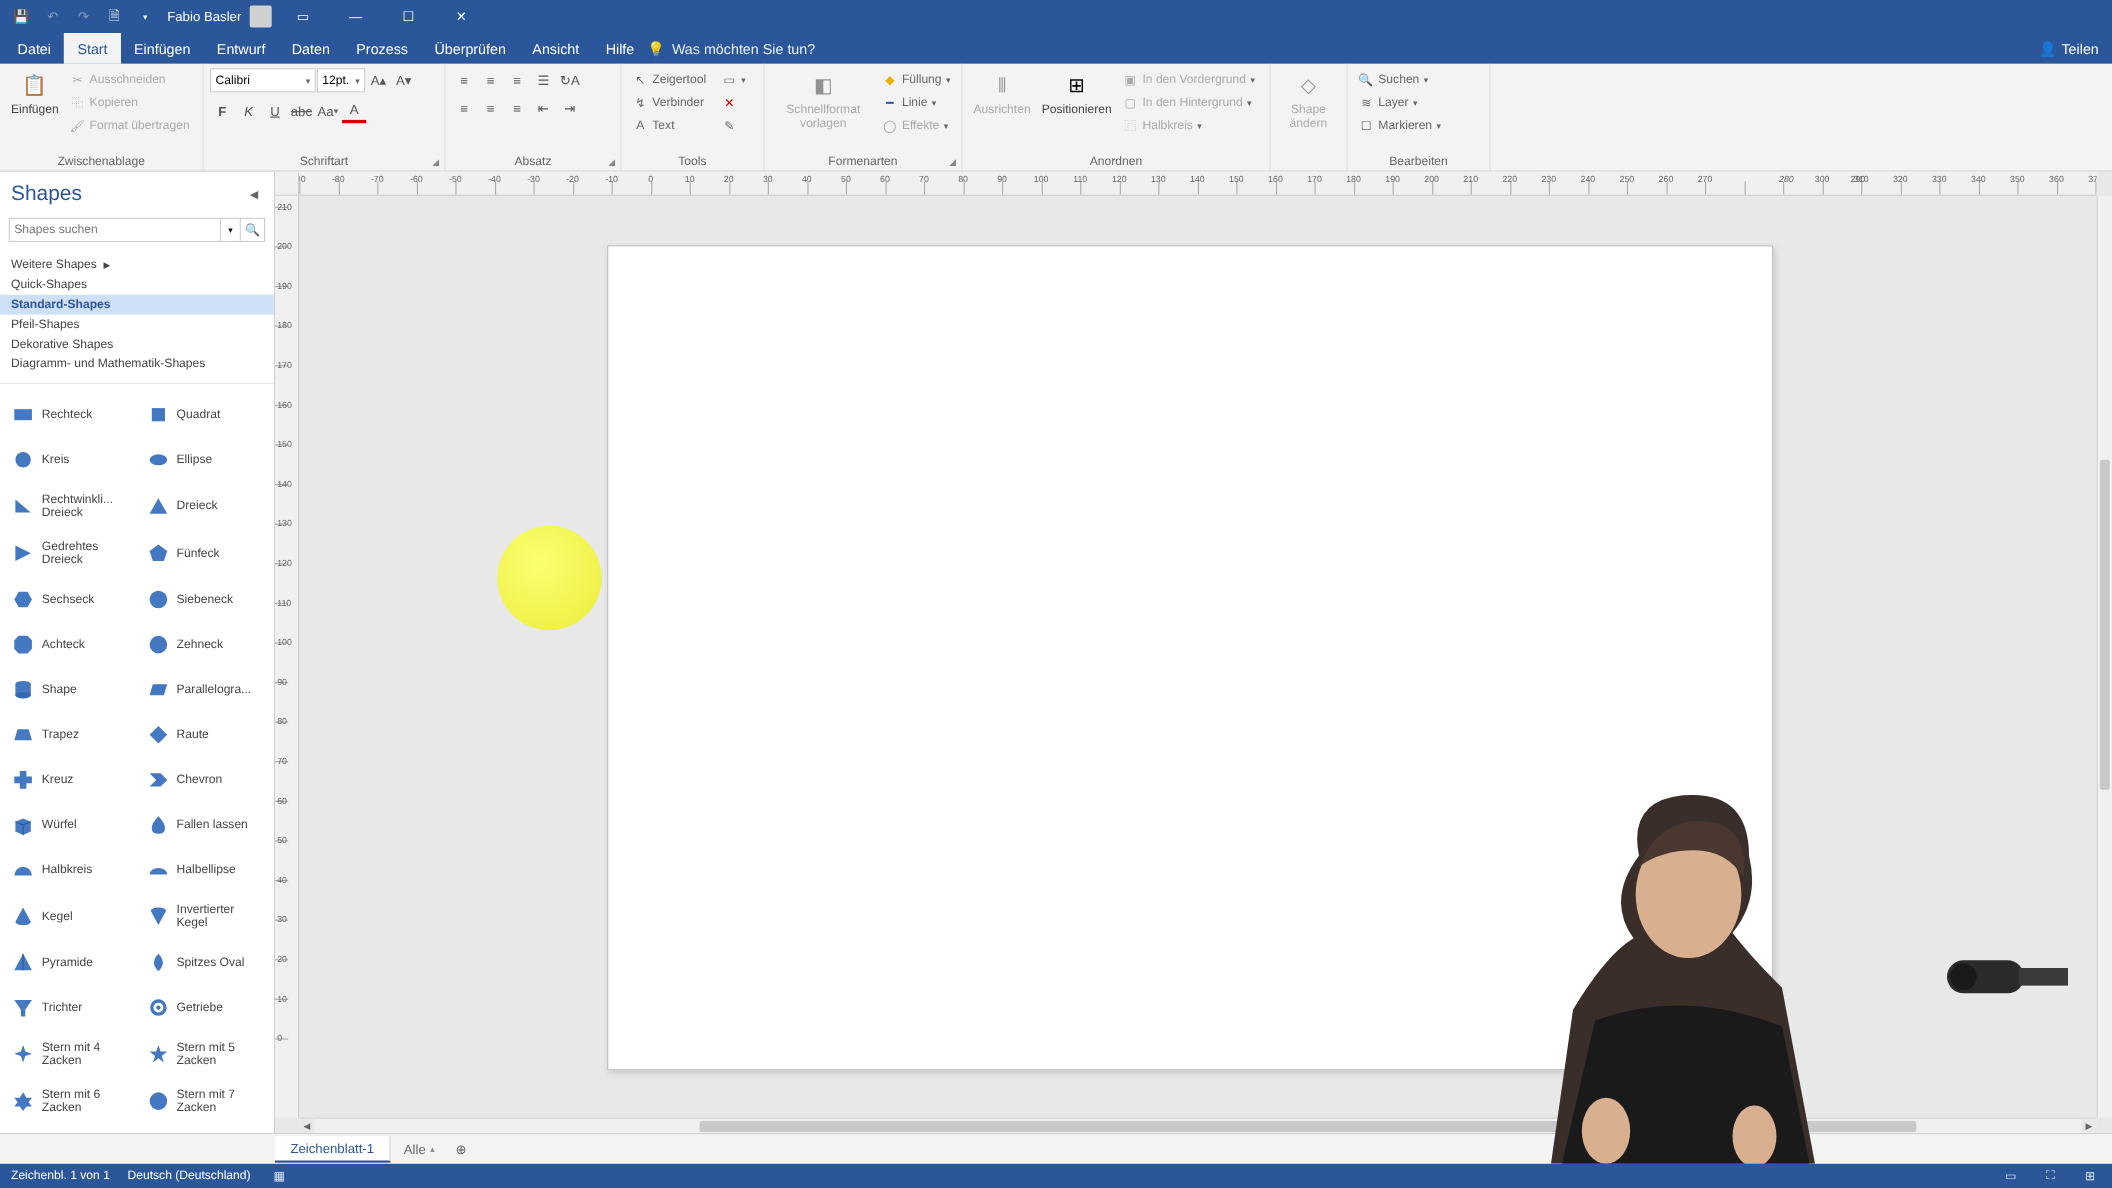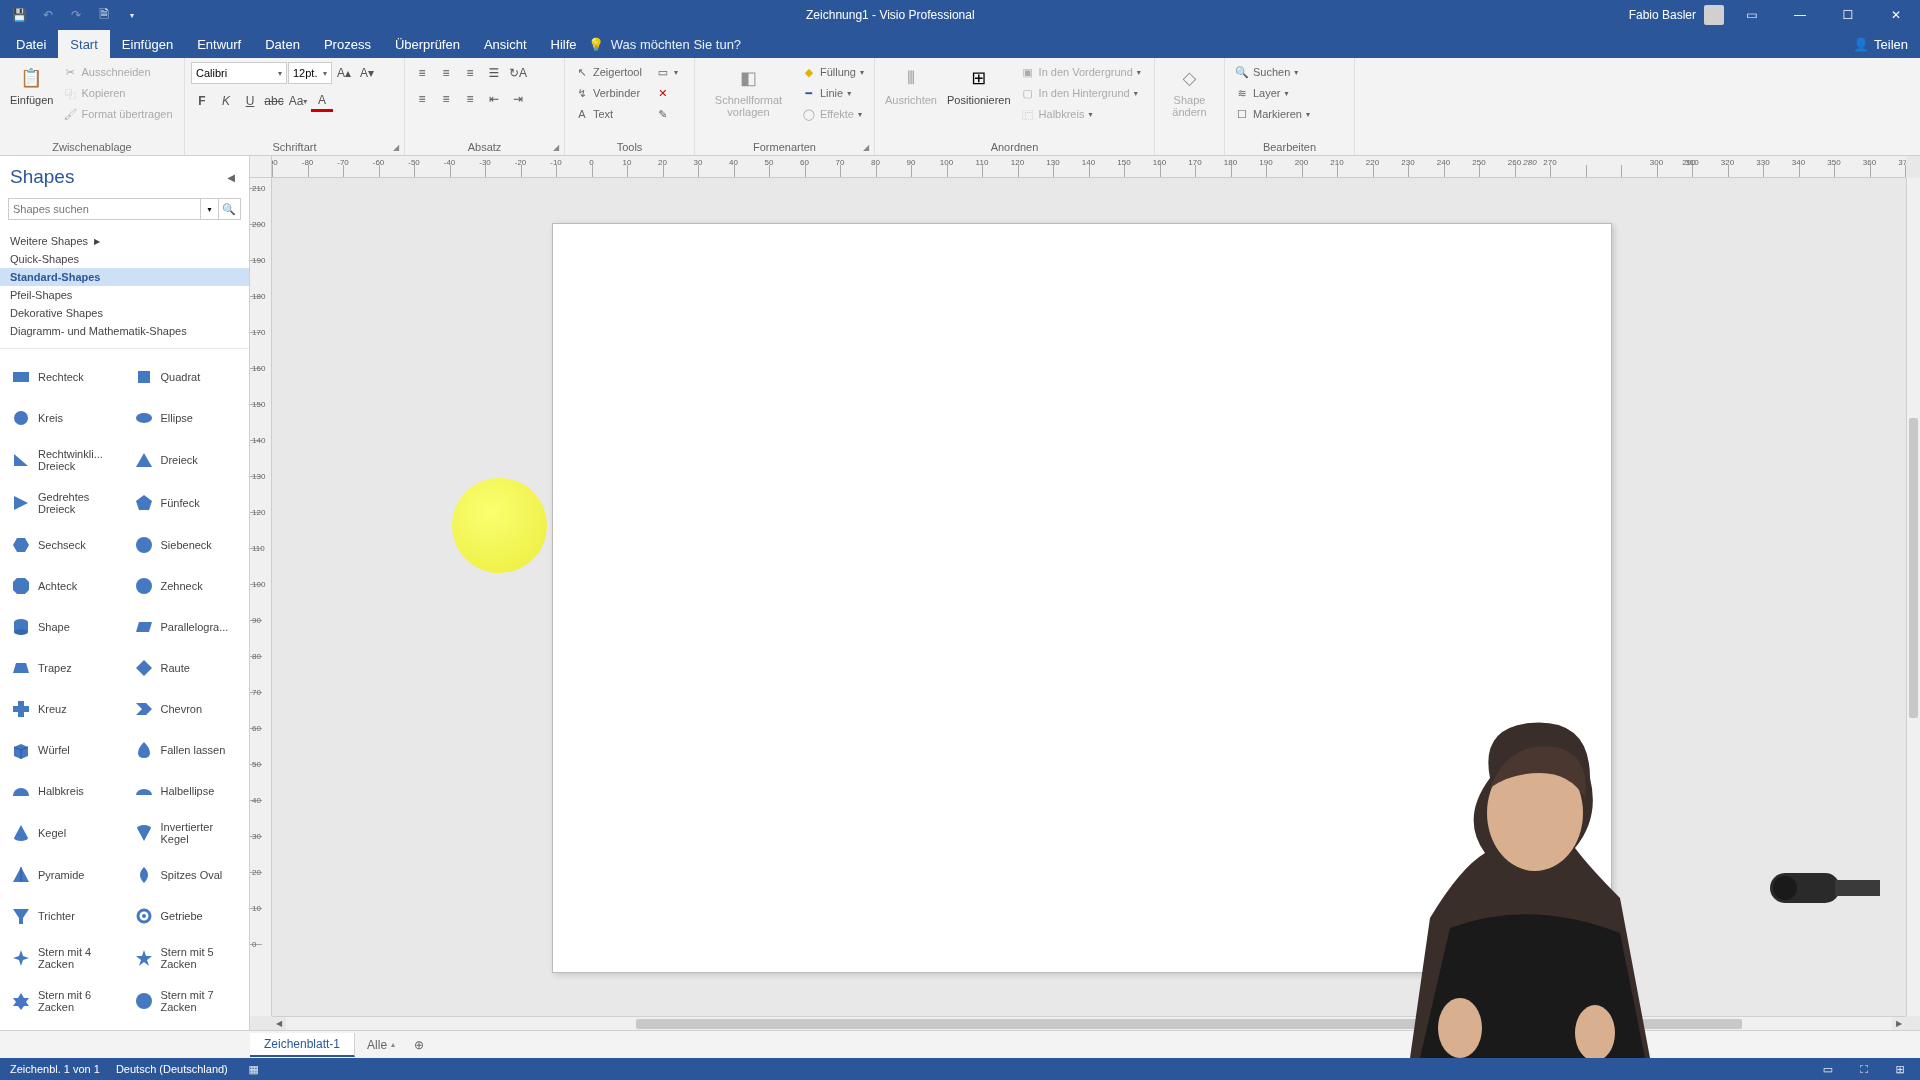--- a/index.html
+++ b/index.html
@@ -89,21 +89,20 @@
 <body>
 
 <div class="titlebar">
   <div class="qat">
     <div class="qat-btn">💾</div>
     <div class="qat-btn dim">↶</div>
     <div class="qat-btn dim">↷</div>
     <div class="qat-btn">🗎</div>
     <div class="qat-btn" style="font-size:8px">▾</div>
   </div>
-  <div class="title-center">Zeichnung1 - Visio Professional</div>
   <div class="title-right">
     <span>Fabio Basler</span>
     <div class="avatar"></div>
     <div class="win-btn">▭</div>
     <div class="win-btn">—</div>
     <div class="win-btn">☐</div>
     <div class="win-btn">✕</div>
   </div>
 </div>
 
@@ -694,21 +693,21 @@
         <div class="tlabel" style="left: 1136px;">230</div>
         <div class="tick major" style="left: 1171.5px;"></div>
         <div class="tlabel" style="left: 1171.5px;">240</div>
         <div class="tick major" style="left: 1207px;"></div>
         <div class="tlabel" style="left: 1207px;">250</div>
         <div class="tick major" style="left: 1242.5px;"></div>
         <div class="tlabel" style="left: 1242.5px;">260</div>
         <div class="tick major" style="left: 1278px;"></div>
         <div class="tlabel" style="left: 1278px;">270</div>
         <div class="tick major" style="left: 1313.5px;"></div>
-        <div class="tlabel" style="left: 1258px; font-style: italic;">280</div>
+        <div class="tlabel" style="left: 1352px; font-style: italic;">280</div>
         <div class="tick major" style="left: 1349px;"></div>
         <div class="tlabel" style="left: 1417px;">290</div>
         <div class="tick major" style="left: 1384.5px;"></div>
         <div class="tlabel" style="left: 1384.5px;">300</div>
         <div class="tick major" style="left: 1420px;"></div>
         <div class="tlabel" style="left: 1420px;">310</div>
         <div class="tick major" style="left: 1455.5px;"></div>
         <div class="tlabel" style="left: 1455.5px;">320</div>
         <div class="tick major" style="left: 1491px;"></div>
         <div class="tlabel" style="left: 1491px;">330</div>

